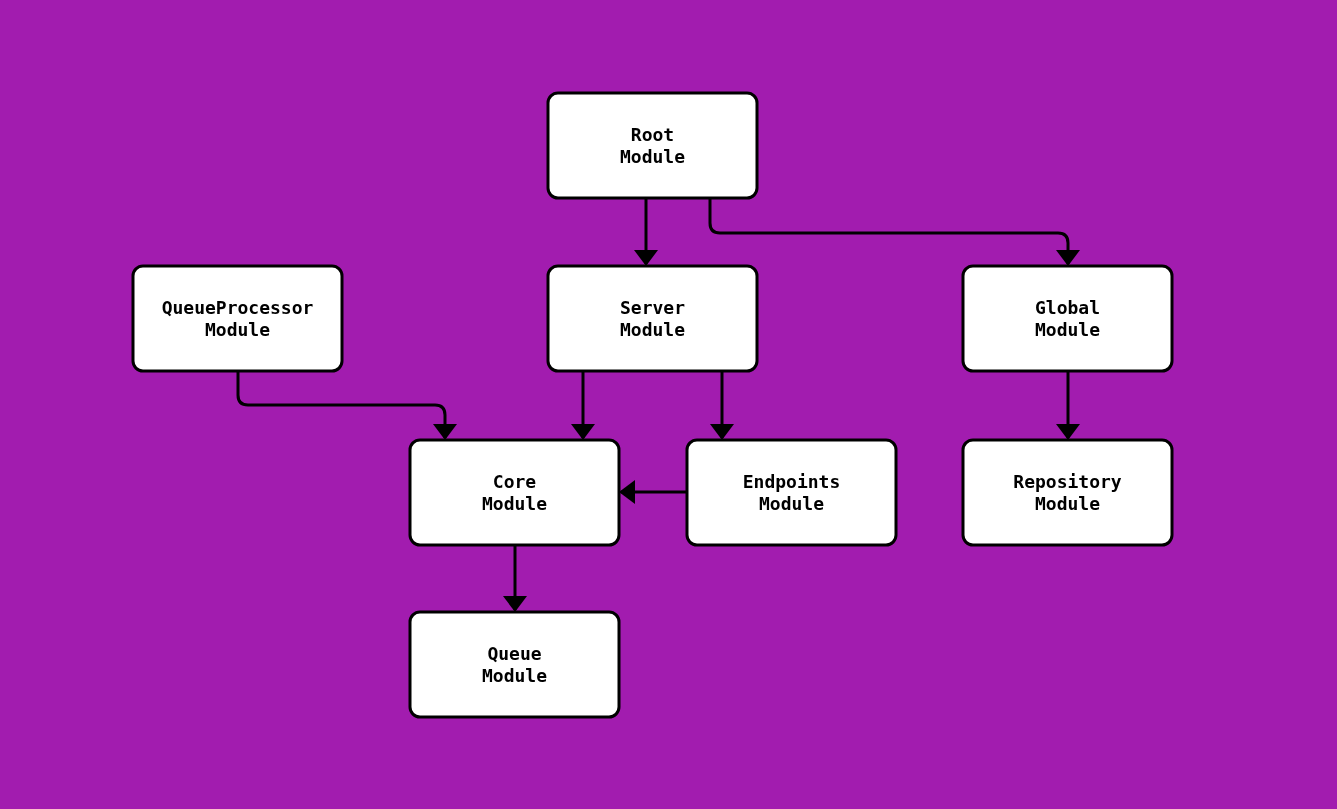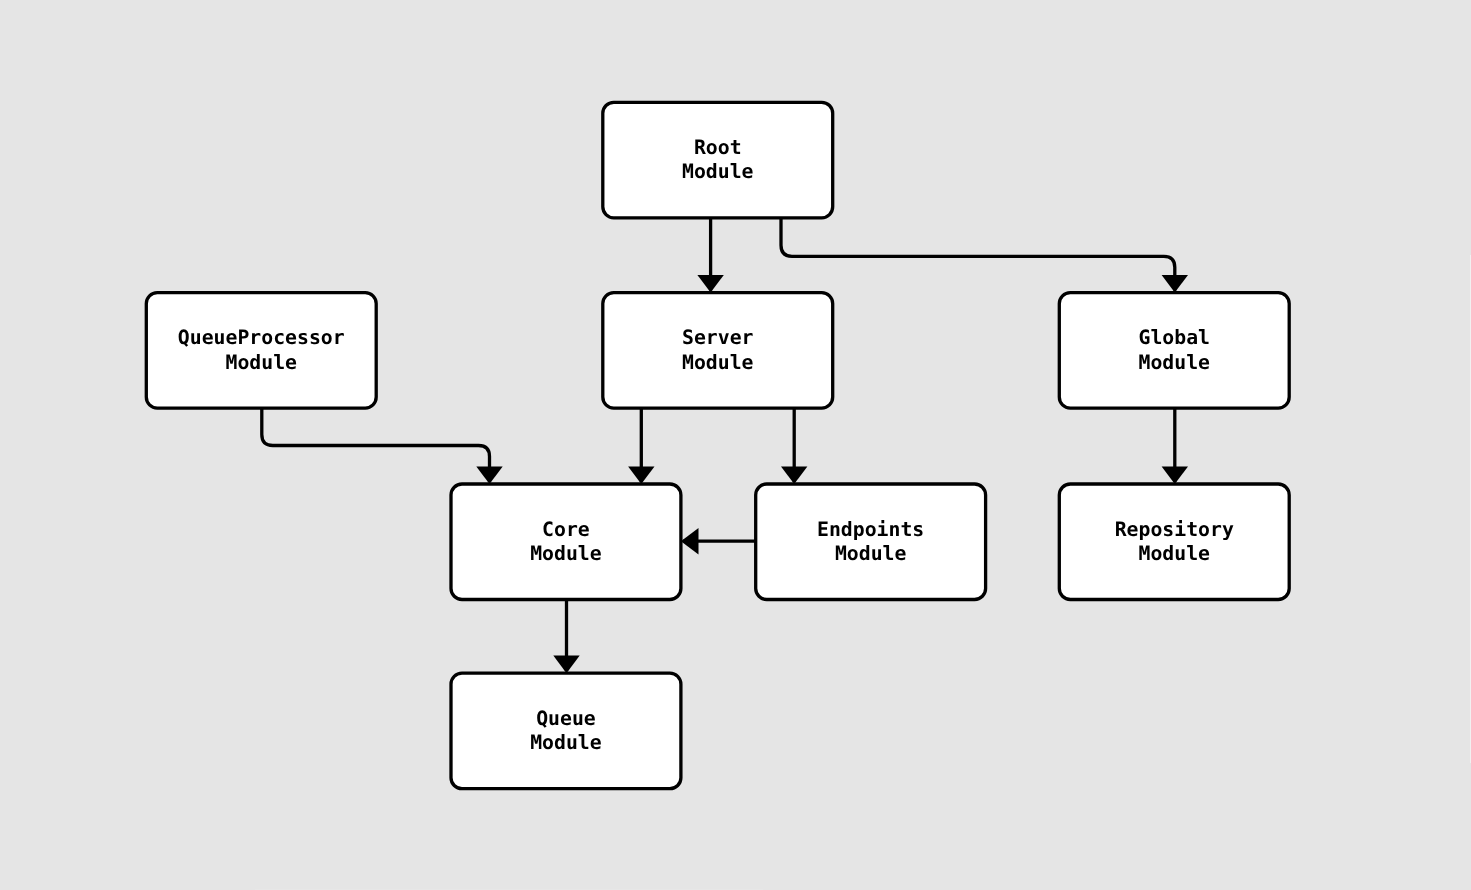--- a/index.html
+++ b/index.html
@@ -5,21 +5,21 @@
   html, body {
     margin: 0;
     padding: 0;
     background: #ffffff;
     font-family: "DejaVu Sans Mono", "Liberation Mono", monospace;
   }
   .stage {
     position: relative;
     width: 1337px;
     height: 809px;
-    background: #e5e5e5;
+    background: #a21caf;
     overflow: hidden;
   }
   svg { display: block; }
   .node-rect {
     fill: #ffffff;
     stroke: #000000;
     stroke-width: 3;
   }
   .node-label {
     fill: #000000;

